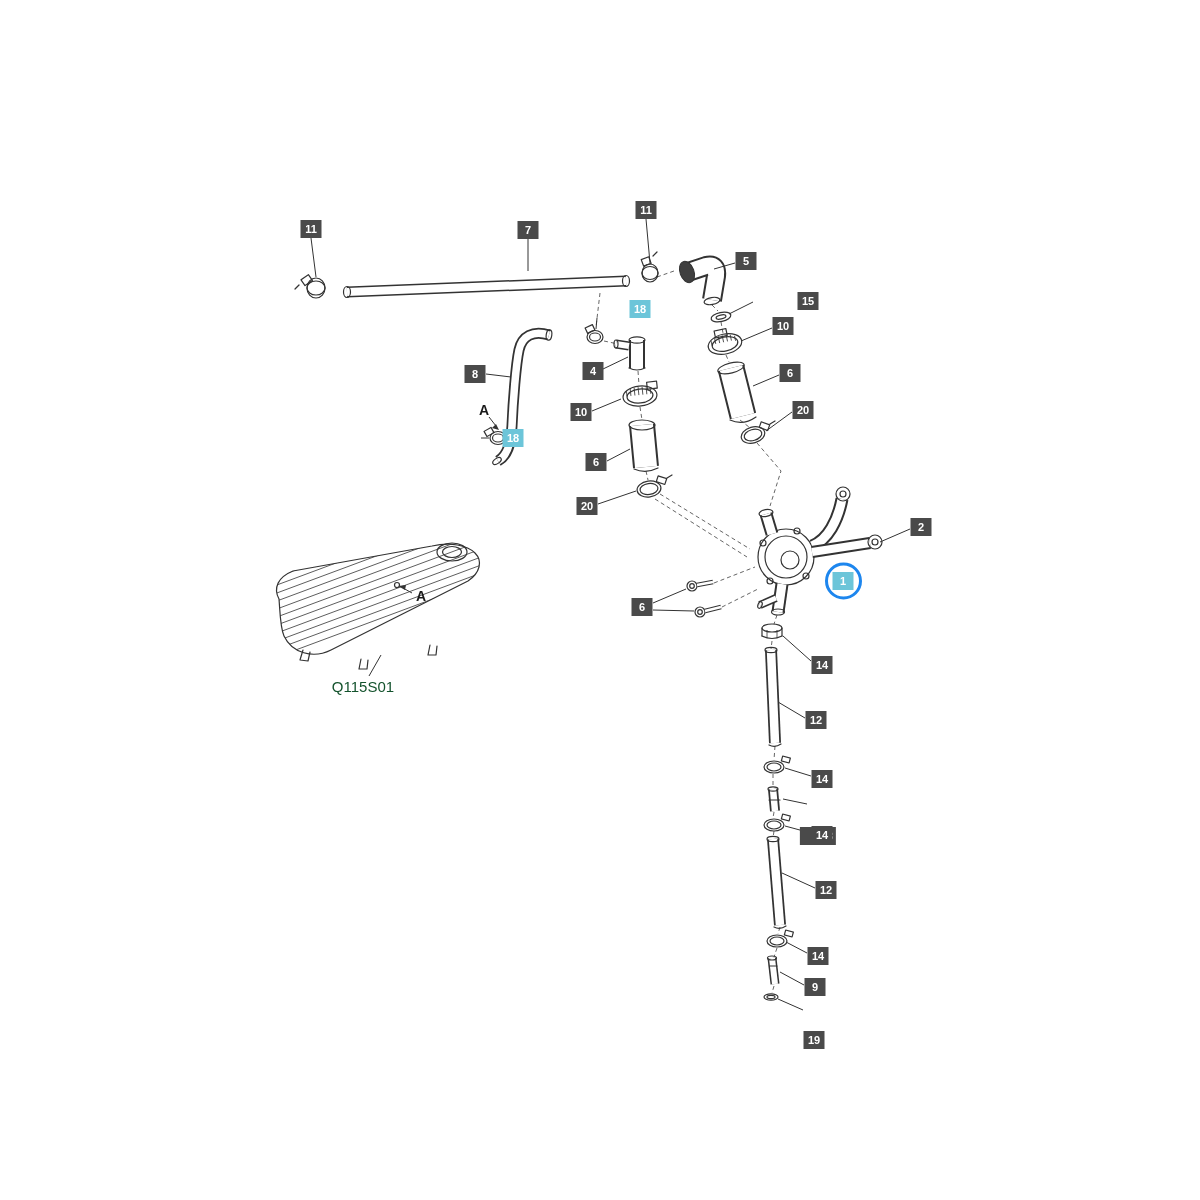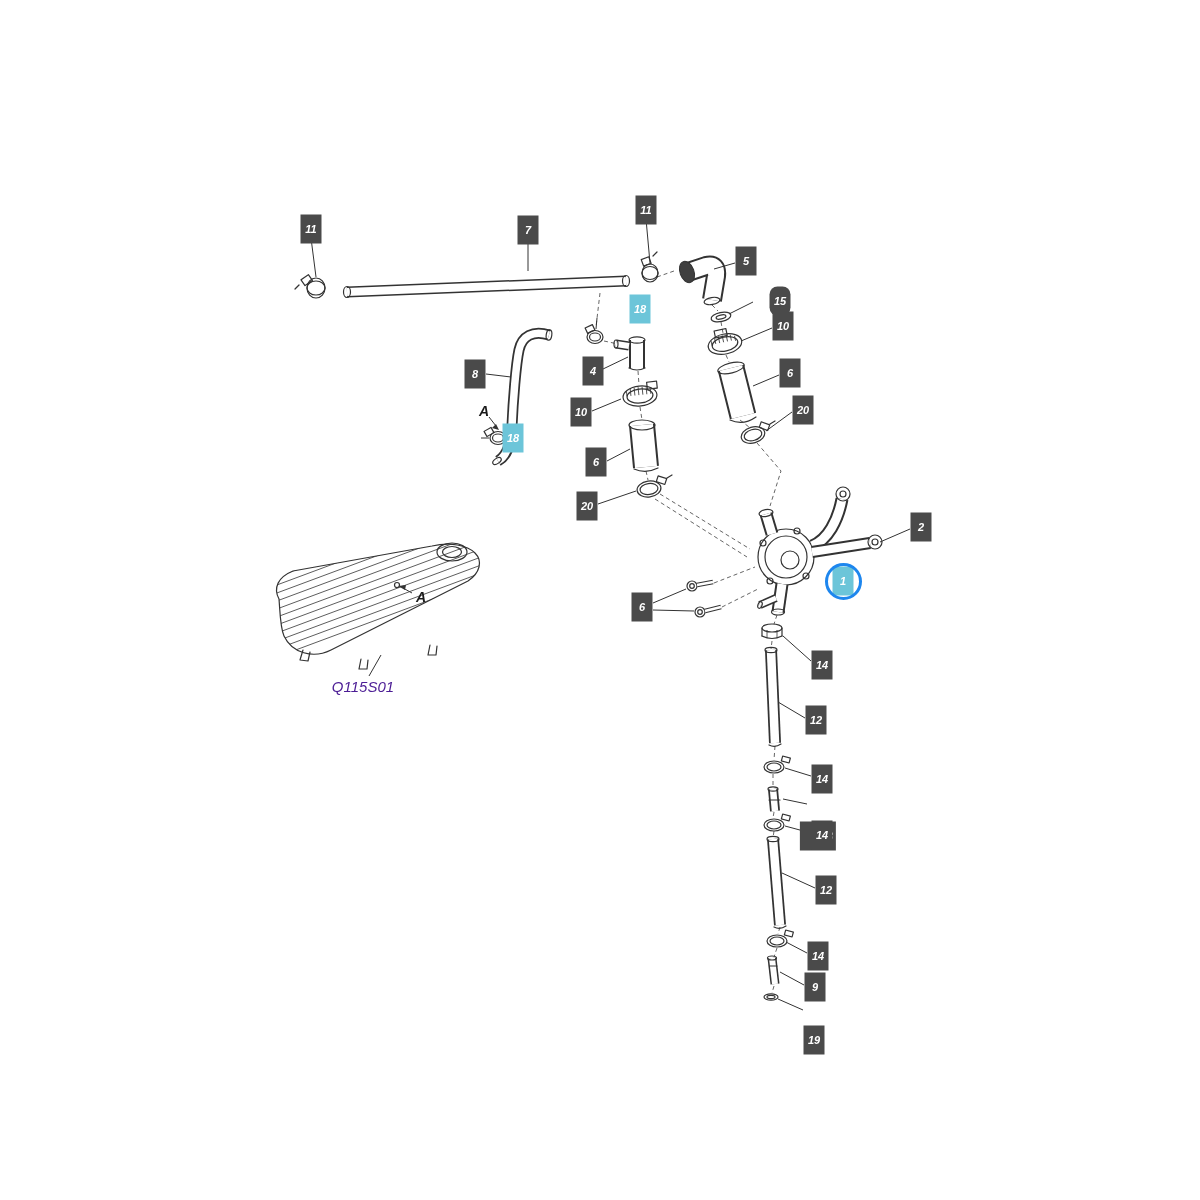--- a/index.html
+++ b/index.html
@@ -9,32 +9,32 @@
   svg { position:absolute; left:0; top:0; }
 
   svg .ln   { stroke:var(--line,#333); fill:none; stroke-width:1.2; stroke-linecap:round; stroke-linejoin:round; }
   svg .thin { stroke:var(--line,#333); fill:none; stroke-width:0.8; }
   svg .t-o  { stroke:var(--line,#333); fill:none; stroke-linecap:butt; }
   svg .t-i  { stroke:#ffffff; fill:none; stroke-linecap:butt; }
   svg .dash { stroke:var(--dash,#666); fill:none; stroke-width:1; stroke-dasharray:4 3; }
   svg .lead { stroke:var(--line,#333); fill:none; stroke-width:1; }
 
   .callout { position:absolute; transform:translate(-50%,-50%);
-    min-width:21px; height:29px; padding:0 3px;
+    min-width:21px; height:18px; padding:0 3px;
     display:flex; align-items:center; justify-content:center;
     font-size:11px; font-weight:bold; line-height:1; color:var(--tag-text,#fff);
-    background:var(--tag-bg,#4a4a4a); white-space:nowrap;font-style:italic; }
+    background:var(--tag-bg,#4a4a4a); white-space:nowrap; }
   .callout.tag-highlight { background:var(--hl-bg,#6cc5d9);margin-left:43px; }
   .callout.tag-circled   { background:var(--hl-bg,#6cc5d9); }
   .callout.tag-circled::after { content:""; position:absolute; left:50%; top:50%;
     width:31px; height:31px; border:3px solid var(--ring,#1d86ee); border-radius:50%;
     transform:translate(-50%,-50%); }
   .callout.view-label { background:transparent; color:#1a1a1a; font-size:14px;
     font-weight:bold; min-width:0; padding:0; }
-  .callout.code-label { background:transparent; color:#4c1d95; font-size:15px;
+  .callout.code-label { background:transparent; color:#14532d; font-size:15px;
     font-weight:normal; min-width:0; padding:0; }
 </style>
 </head>
 <body style="background: rgb(255, 255, 255);">
 
 <div class="stage">
 
   <svg width="1200" height="1200" viewBox="0 0 1200 1200">
     <defs>
       <clipPath id="coverClip">
@@ -332,21 +332,21 @@
       <path class="lead" d="M803 1010 L778 999"></path>
       <path class="lead" d="M369 676 L381 655"></path>
     </g>
   </svg>
 
   <div>
       <div class="callout tag" style="left: 311px; top: 229px;">11</div>
       <div class="callout tag" style="left: 528px; top: 230px;">7</div>
       <div class="callout tag" style="left: 646px; top: 210px;">11</div>
       <div class="callout tag" style="left: 746px; top: 261px;">5</div>
-      <div class="callout tag" style="left: 780px; top: 301px; border-radius: 8px;">15</div>
+      <div class="callout tag" style="left: 808px; top: 301px;">15</div>
       <div class="callout tag-highlight" style="left: 597px; top: 309px;">18</div>
       <div class="callout tag" style="left: 783px; top: 326px;">10</div>
       <div class="callout tag" style="left: 475px; top: 374px;">8</div>
       <div class="callout tag" style="left: 593px; top: 371px;">4</div>
       <div class="callout tag" style="left: 790px; top: 373px;">6</div>
       <div class="callout tag" style="left: 581px; top: 412px;">10</div>
       <div class="callout tag" style="left: 803px; top: 410px;">20</div>
       <div class="callout tag-highlight" style="left: 470px; top: 438px;">18</div>
       <div class="callout tag" style="left: 596px; top: 462px;">6</div>
       <div class="callout tag" style="left: 587px; top: 506px;">20</div>

